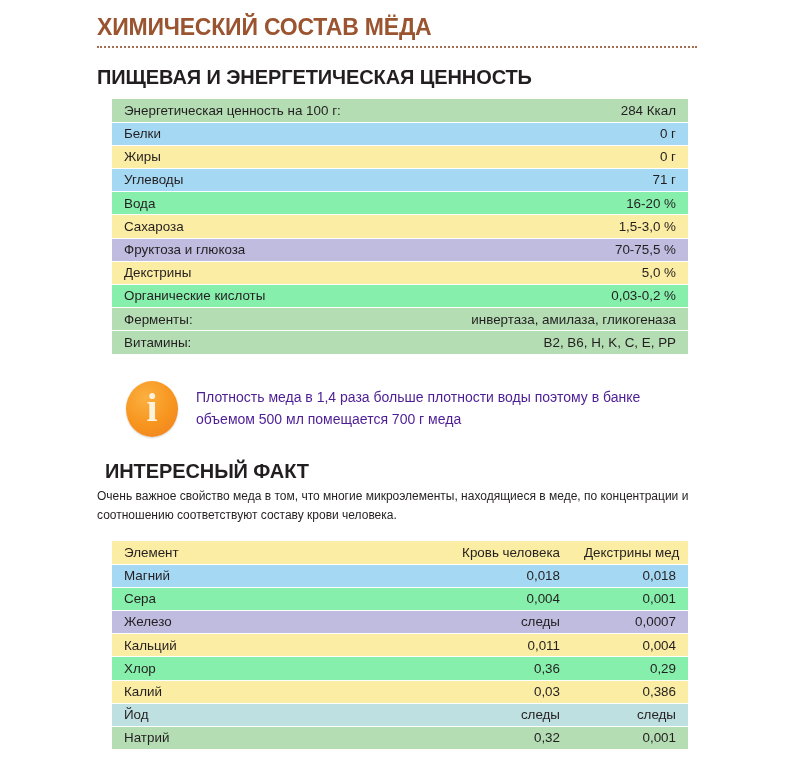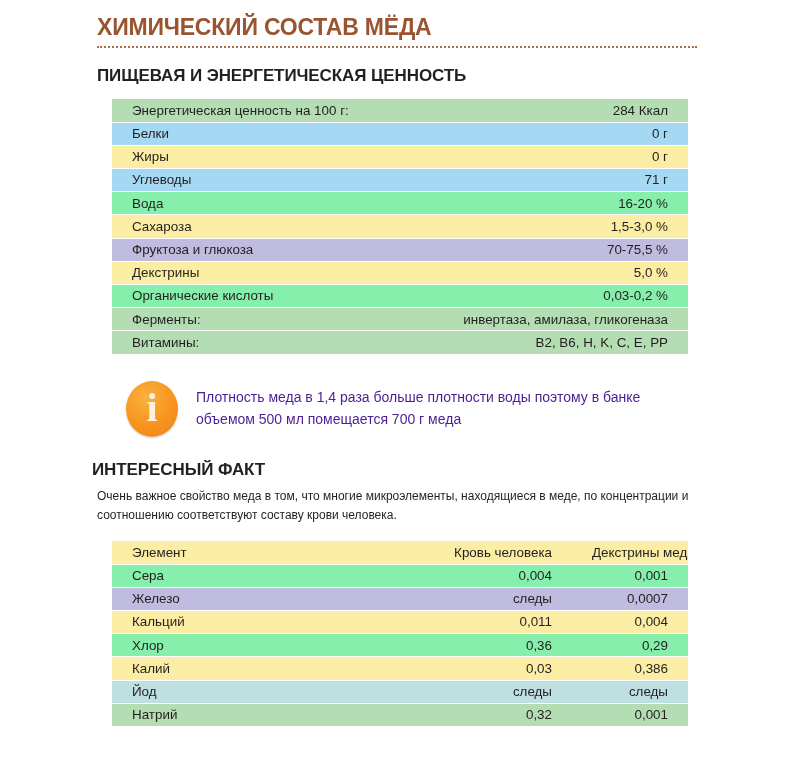--- a/index.html
+++ b/index.html
@@ -38,47 +38,47 @@
     left: 97px;
     top: 46px;
     width: 600px;
     height: 0;
     border-top: 2px dotted #9a5430;
     opacity: 0.85;
   }
 
   .section-title {
     position: absolute;
-    font-size: 17px;
+    font-size: 20px;
     font-weight: bold;
     letter-spacing: -0.1px;
     color: #231f20;
     text-transform: uppercase;
     white-space: nowrap;
   }
   .section-title.nutrition { left: 97px; top: 66px; }
-  .section-title.fact      { left: 92px; top: 460px; text-align: right; }
+  .section-title.fact      { left: 105px; top: 460px; text-align: right; }
 
   
   .table {
     position: absolute;
     left: 112px;
     width: 576px;
     border-collapse: collapse;
     table-layout: fixed;
   }
   .table.nutrition { top: 99px; }
   .table.elements  { top: 541px; }
 
   .table tr { height: 23.2px; }
 
   .table td {
     font-size: 13.4px;
     line-height: 1;
-    padding: 0 20px;
+    padding: 0 12px;
     vertical-align: middle;
     border-bottom: 1.6px solid #ffffff;
     white-space: nowrap;
     overflow: hidden;
   }
 
   .table .c-name  { text-align: left; }
   .table .c-val   { text-align: right; }
   .table .c-mid   { text-align: right; }
 
@@ -217,20 +217,25 @@
   <h2 class="section-title fact">ИНТЕРЕСНЫЙ ФАКТ</h2>
   <p class="fact-text">Очень  важное свойство меда в том, что многие микроэлементы, находящиеся в меде, по концентрации и соотношению соответствуют составу крови человека.</p>
 
   <table class="table elements">
     <tbody>
         <tr class="r-yellow">
           <td class="c-name">Элемент</td>
           <td class="c-mid">Кровь человека</td>
           <td class="c-val">Декстрины мед</td>
         </tr>
+        <tr class="r-blue">
+          <td class="c-name">Магний</td>
+          <td class="c-mid">0,018</td>
+          <td class="c-val">0,018</td>
+        </tr>
         <tr class="r-pink">
           <td class="c-name">Сера</td>
           <td class="c-mid">0,004</td>
           <td class="c-val">0,001</td>
         </tr>
         <tr class="r-purple">
           <td class="c-name">Железо</td>
           <td class="c-mid">следы</td>
           <td class="c-val">0,0007</td>
         </tr>

